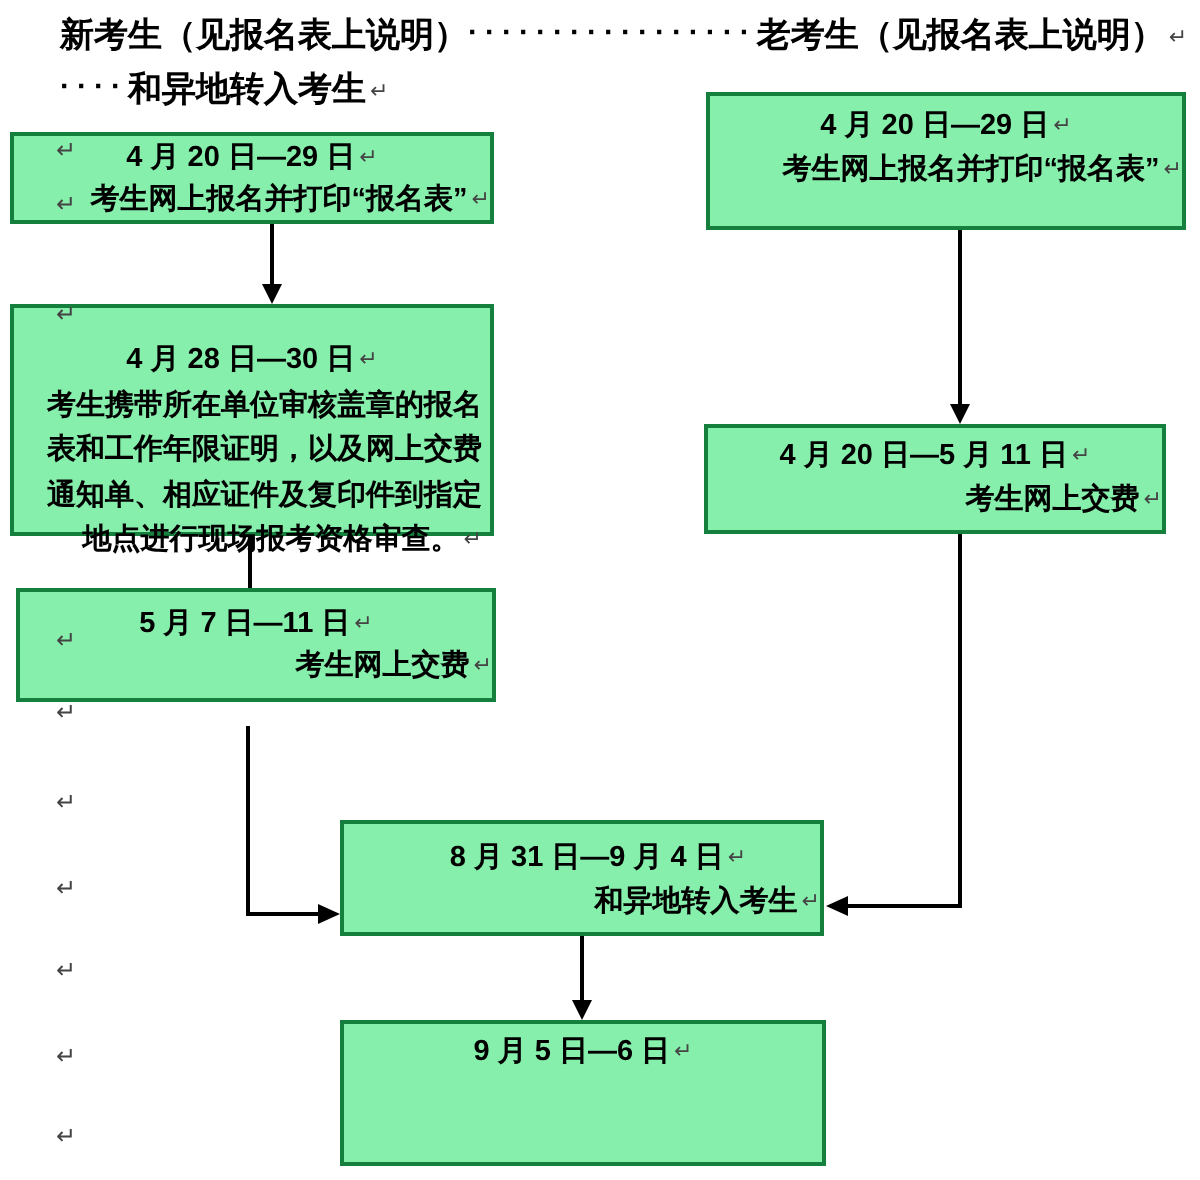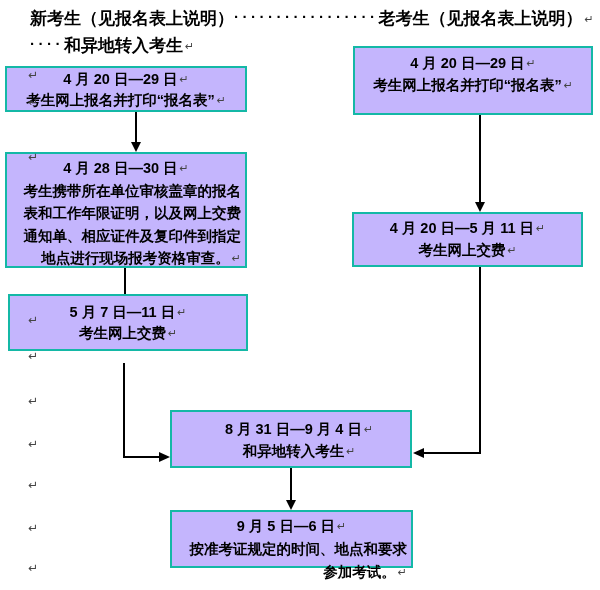--- a/index.html
+++ b/index.html
@@ -24,28 +24,28 @@
   }
   .hdr .dots {
     font-size: 15px;
     letter-spacing: 3.5px;
     vertical-align: 2px;
     font-weight: bold;
   }
   
   .fbox {
     position: absolute;
-    border: 2px solid #14b8a6;
-    background: #c4b5fd;
+    border: 2px solid #15803d;
+    background: #86efac;
     font-size: 14.5px;
     font-weight: bold;
     line-height: 21px;
   }
   .fbox .date { text-align: center; }
-  .fbox .body { text-align: center; }
+  .fbox .body { text-align: right; }
   .fbox .body.left { text-align: right; padding: 0 4px; }
   
   .line { position: absolute; background: #000000; }
   .arr-down {
     position: absolute; width: 0; height: 0;
     border-left: 5px solid transparent;
     border-right: 5px solid transparent;
     border-top: 10px solid #000000;
   }
   .arr-right {
@@ -89,21 +89,21 @@
   </div>
 
   <div class="fbox" style="left:5px; top:66px; width:242px; height:46px; padding-top:1px;">
     <div class="date"><span>4 月 20 日—29 日</span><span class="ret">↵</span></div>
     <div class="body"><span>考生网上报名并打印“报名表”</span><span class="ret">↵</span></div>
   </div>
 
   <div class="line" style="left:135px; top:112px; width:2px; height:32px;"></div>
   <div class="arr-down" style="left:131px; top:142px;"></div>
 
-  <div class="fbox" style="left:5px; top:152px; width:242px; height:116px; padding-top:3px; line-height:22.5px;">
+  <div class="fbox" style="left:5px; top:152px; width:242px; height:116px; padding-top:15px; line-height:22.5px;">
     <div class="date"><span>4 月 28 日—30 日</span><span class="ret">↵</span></div>
     <div class="body left"><span>考生携带所在单位审核盖章的报名表和工作年限证明，以及网上交费通知单、相应证件及复印件到指定地点进行现场报考资格审查。</span><span class="ret">↵</span></div>
   </div>
 
   <div class="line" style="left:124px; top:268px; width:2px; height:29px;"></div>
   <div class="arr-down" style="left:120px; top:296px;"></div>
 
   <div class="fbox" style="left:8px; top:294px; width:240px; height:57px; padding-top:6px;">
     <div class="date"><span>5 月 7 日—11 日</span><span class="ret">↵</span></div>
     <div class="body"><span>考生网上交费</span><span class="ret">↵</span></div>
@@ -131,23 +131,22 @@
   <div class="arr-left" style="left:413px; top:448px;"></div>
 
   <div class="fbox" style="left:170px; top:410px; width:242px; height:58px; padding-top:6px; line-height:22px;padding-left:16px;">
     <div class="date"><span>8 月 31 日—9 月 4 日</span><span class="ret">↵</span></div>
     <div class="body"><span>和异地转入考生</span><span class="ret">↵</span></div>
   </div>
 
   <div class="line" style="left:290px; top:468px; width:2px; height:33px;"></div>
   <div class="arr-down" style="left:286px; top:500px;"></div>
 
-  <div class="fbox" style="left:170px; top:510px; width:243px; height:58px; padding-top:3px; line-height:23px;">
+  <div class="fbox" style="left:170px; top:510px; width:243px; height:73px; padding-top:3px; line-height:23px;">
     <div class="date"><span>9 月 5 日—6 日</span><span class="ret">↵</span></div>
-    <div class="body left"><span>按准考证规定的时间、地点和要求参加考试。</span><span class="ret">↵</span></div>
   </div>
 
   <span class="pmark" style="left:28px; top:68px;">↵</span>
   <span class="pmark" style="left:28px; top:95px;">↵</span>
   <span class="pmark" style="left:28px; top:150px;">↵</span>
   <span class="pmark" style="left:28px; top:313px;">↵</span>
   <span class="pmark" style="left:28px; top:349px;">↵</span>
   <span class="pmark" style="left:28px; top:394px;">↵</span>
   <span class="pmark" style="left:28px; top:437px;">↵</span>
   <span class="pmark" style="left:28px; top:478px;">↵</span>

